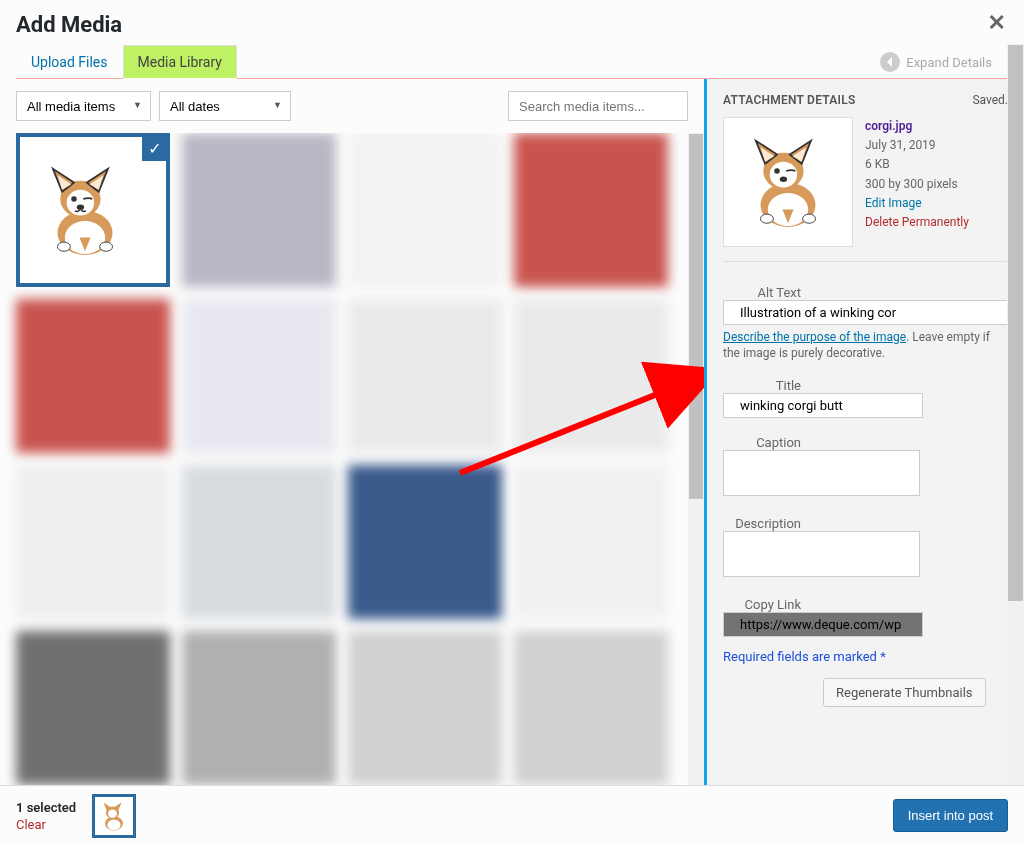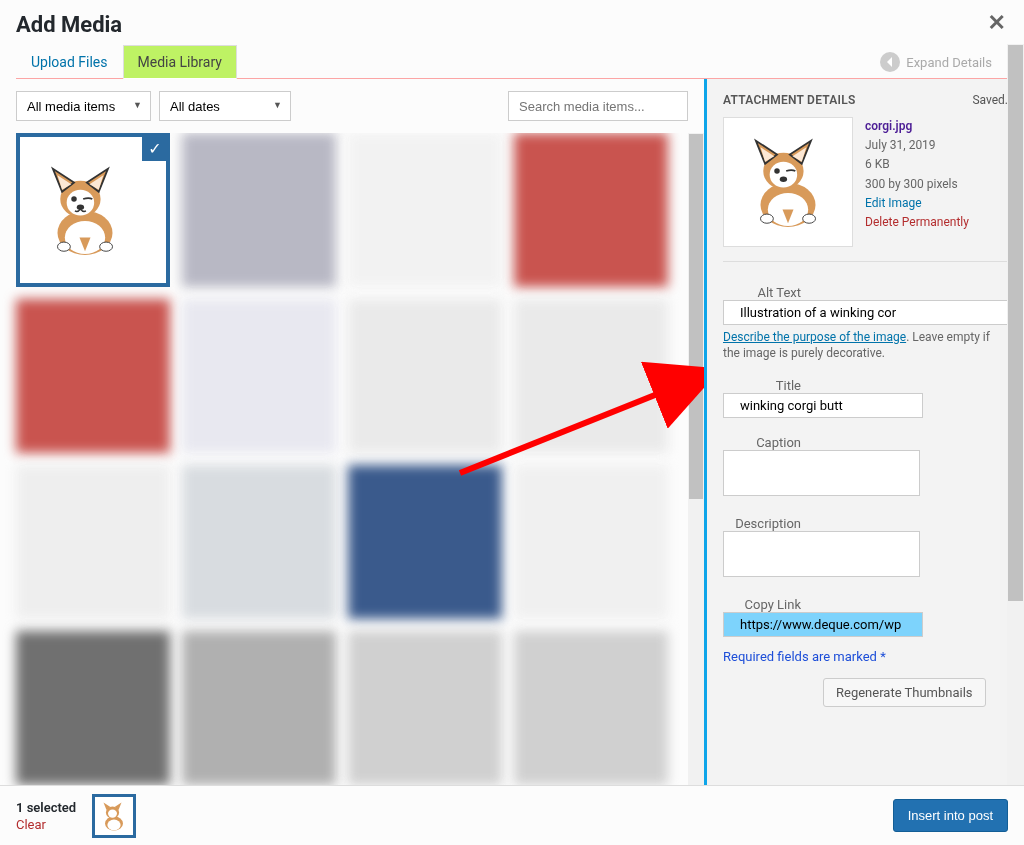--- a/index.html
+++ b/index.html
@@ -125,21 +125,21 @@
     .meta { font-size:12px; line-height:1.6; color:#666;}
     .meta .fn { font-weight:600; color:#4c1d95;}
     .meta a { color:#0073aa; text-decoration:none;}
     .meta a.del { color:#b32d2e;text-align:center;}
     .field-row { display:flex; margin-bottom:12px; align-items:flex-start;flex-direction:column;}
     .field-row label { width:90px; text-align:right; padding-right:12px; padding-top:5px; color:#666; font-size:13px;}
     .field-row .ctrl { flex:1;}
     .field-row input, .field-row textarea {
       width:100%; border:1px solid #ccc; padding:4px 16px; font-size:13px; font-family:inherit; resize:none; background:#fff;
     }
-    .field-row input[readonly]{ background:#7dd3fc;}
+    .field-row input[readonly]{ background:#737373;}
     textarea { height:46px;}
     .hint { font-size:12px; color:#666; margin-top:4px; line-height:1.35;}
     .hint a { color:#0073aa; text-decoration:underline;}
     .req { margin:10px 0 14px; color:#555;}
     .req span{color:#1d4ed8;}
     .regen {
       display:inline-block; border:1px solid #ccc; background:#f7f7f7;
       padding:6px 12px; border-radius:3px; cursor:pointer; color:#555; margin-left:100px;
     }
     .footer {

